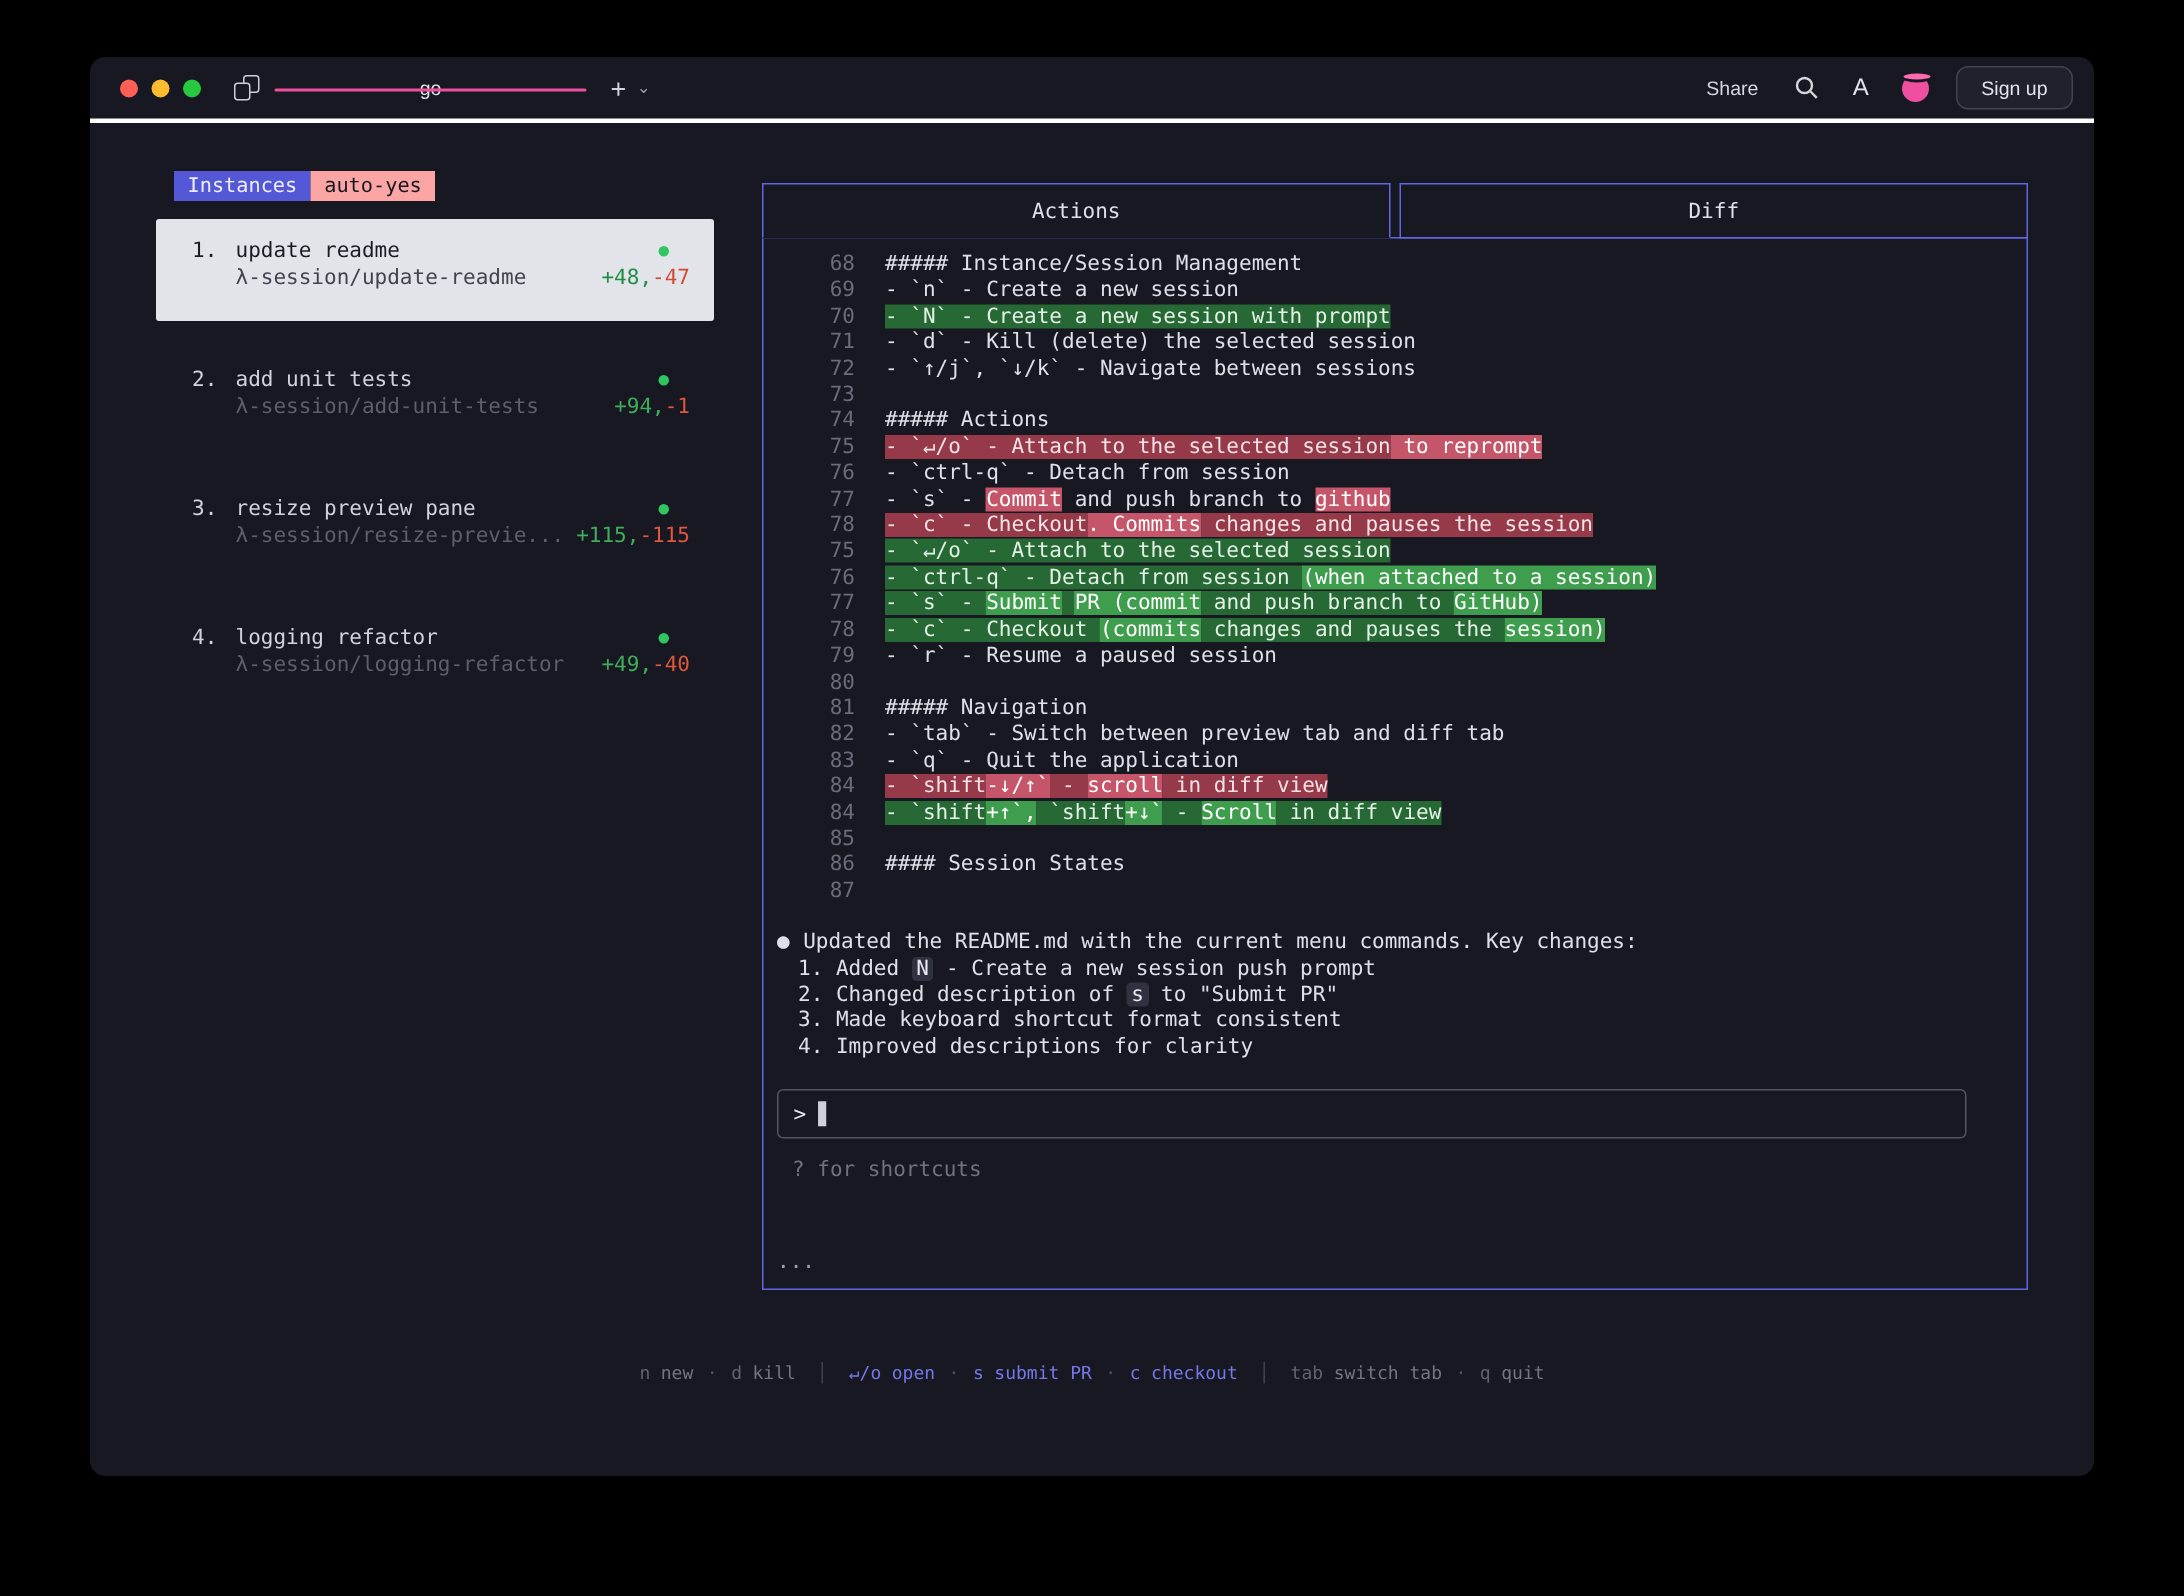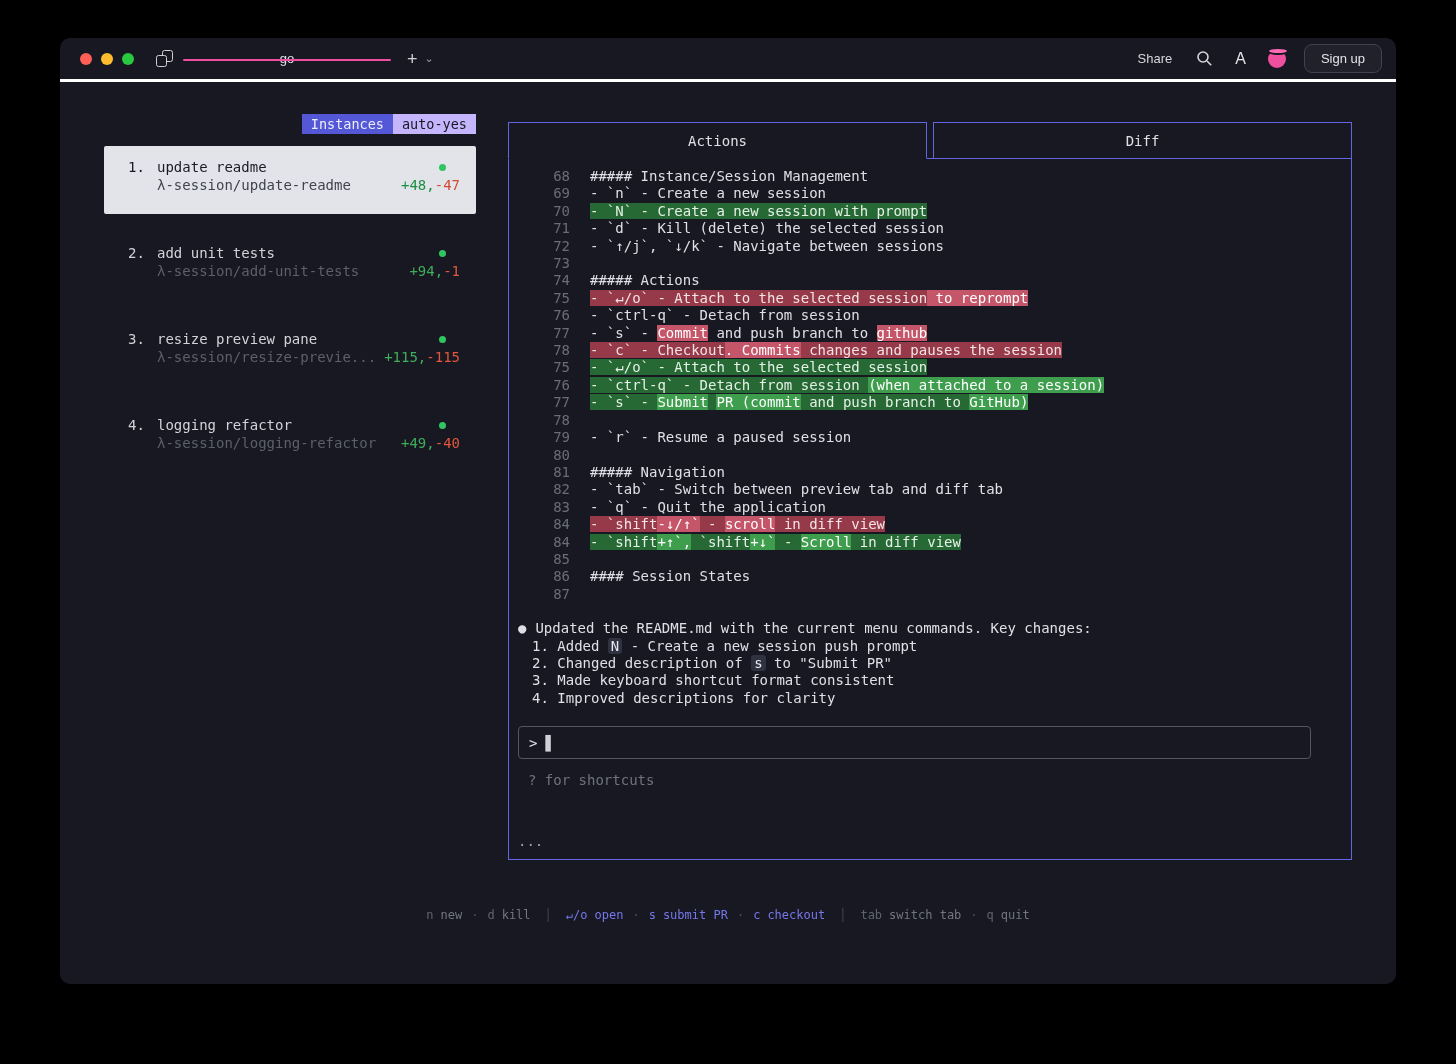--- a/index.html
+++ b/index.html
@@ -30,24 +30,24 @@
   .share { color:#d6d7dc; font-size:13px; margin-right:24px; }
   .search-icon { margin-right:22px; display:flex; }
   .a-icon { color:#e2e3e8; font-size:16px; font-weight:500; margin-right:22px; }
   .avatar { position:relative; width:18px; height:18px; border-radius:50%; background:var(--accent-pink,#ee4f9f); margin-right:18px; }
   .avatar .badge { position:absolute; right:-3px; top:-3px; width:8px; height:8px; border-radius:50%;
                    background:#ff6ab3; border:2px solid var(--window-bg,#171822); }
   .signup { padding:6px 16px; border:1px solid #41434e; border-radius:8px; background:#20212b; color:#e3e4e9; font-size:13px; }
 
   
   .sidebar { position:absolute; left:44px; top:76px; width:372px; font-size:14px; }
-  .sidebar-head { display:flex; justify-content:flex-end; margin-bottom:12px;padding-left:12px; }
+  .sidebar-head { display:flex; justify-content:flex-start; margin-bottom:12px;padding-left:12px; }
   .badge { font-size:13.5px; padding:2px 9px; }
   .badge.instances { background:var(--badge-purple-bg,#5558d6); color:#eceefc; }
-  .badge.autoyes { background:#c4b5fd; color:#17181f; }
+  .badge.autoyes { background:#fca5a5; color:#17181f; }
   .instance { height:68px; margin-bottom:18px; padding:13px 16px 0 24px; border-radius:2px; color:#d2d3da; }
   .instance.selected { background:var(--selected-bg,#e3e4ea); color:#1a1b24; }
   .inst-row { display:flex; justify-content:space-between; align-items:center; line-height:17.5px; }
   .idx { display:inline-block; width:29px; }
   .dot { width:7px; height:7px; border-radius:50%; background:var(--dot-green,#31c562); margin-right:14px; }
   .inst-branch { color:#5d5f6a; padding-left:29px; }
   .instance.selected .inst-branch { color:#41434e; }
   .add { color:var(--add-green,#3fae5a); }
   .del { color:var(--del-red,#e0573d); }
   .instance.selected .add { color:#1d8f45; }
@@ -190,21 +190,21 @@
           <div class="dline"><span class="lno">72</span><span class="ltext"><span class="seg-p">- `↑/j`, `↓/k` - Navigate between sessions</span></span></div>
           <div class="dline"><span class="lno">73</span><span class="ltext"></span></div>
           <div class="dline"><span class="lno">74</span><span class="ltext"><span class="seg-p">##### Actions</span></span></div>
           <div class="dline"><span class="lno">75</span><span class="ltext"><span class="seg-r">- `↵/o` - Attach to the selected session</span><span class="seg-rw"> to reprompt</span></span></div>
           <div class="dline"><span class="lno">76</span><span class="ltext"><span class="seg-p">- `ctrl-q` - Detach from session</span></span></div>
           <div class="dline"><span class="lno">77</span><span class="ltext"><span class="seg-p">- `s` - </span><span class="seg-rw">Commit</span><span class="seg-p"> and push branch to </span><span class="seg-rw">github</span></span></div>
           <div class="dline"><span class="lno">78</span><span class="ltext"><span class="seg-r">- `c` - Checkout</span><span class="seg-rw">. Commits</span><span class="seg-r"> changes and pauses the session</span></span></div>
           <div class="dline"><span class="lno">75</span><span class="ltext"><span class="seg-a">- `↵/o` - Attach to the selected session</span></span></div>
           <div class="dline"><span class="lno">76</span><span class="ltext"><span class="seg-a">- `ctrl-q` - Detach from session </span><span class="seg-aw">(when attached to a session)</span></span></div>
           <div class="dline"><span class="lno">77</span><span class="ltext"><span class="seg-a">- `s` - </span><span class="seg-aw">Submit</span><span class="seg-a"> </span><span class="seg-aw">PR (commit</span><span class="seg-a"> and push branch to </span><span class="seg-aw">GitHub)</span></span></div>
-          <div class="dline"><span class="lno">78</span></div>
+          <div class="dline"><span class="lno">78</span><span class="ltext"><span class="seg-a">- `c` - Checkout </span><span class="seg-aw">(commits</span><span class="seg-a"> changes and pauses the </span><span class="seg-aw">session)</span></span></div>
           <div class="dline"><span class="lno">79</span><span class="ltext"><span class="seg-p">- `r` - Resume a paused session</span></span></div>
           <div class="dline"><span class="lno">80</span><span class="ltext"></span></div>
           <div class="dline"><span class="lno">81</span><span class="ltext"><span class="seg-p">##### Navigation</span></span></div>
           <div class="dline"><span class="lno">82</span><span class="ltext"><span class="seg-p">- `tab` - Switch between preview tab and diff tab</span></span></div>
           <div class="dline"><span class="lno">83</span><span class="ltext"><span class="seg-p">- `q` - Quit the application</span></span></div>
           <div class="dline"><span class="lno">84</span><span class="ltext"><span class="seg-r">- `shift</span><span class="seg-rw">-↓/↑`</span><span class="seg-r"> - </span><span class="seg-rw">scroll</span><span class="seg-r"> in diff view</span></span></div>
           <div class="dline"><span class="lno">84</span><span class="ltext"><span class="seg-a">- `shift</span><span class="seg-aw">+↑`,</span><span class="seg-a"> `shift</span><span class="seg-aw">+↓`</span><span class="seg-a"> - </span><span class="seg-aw">Scroll</span><span class="seg-a"> in diff view</span></span></div>
           <div class="dline"><span class="lno">85</span><span class="ltext"></span></div>
           <div class="dline"><span class="lno">86</span><span class="ltext"><span class="seg-p">#### Session States</span></span></div>
           <div class="dline"><span class="lno">87</span><span class="ltext"></span></div>

